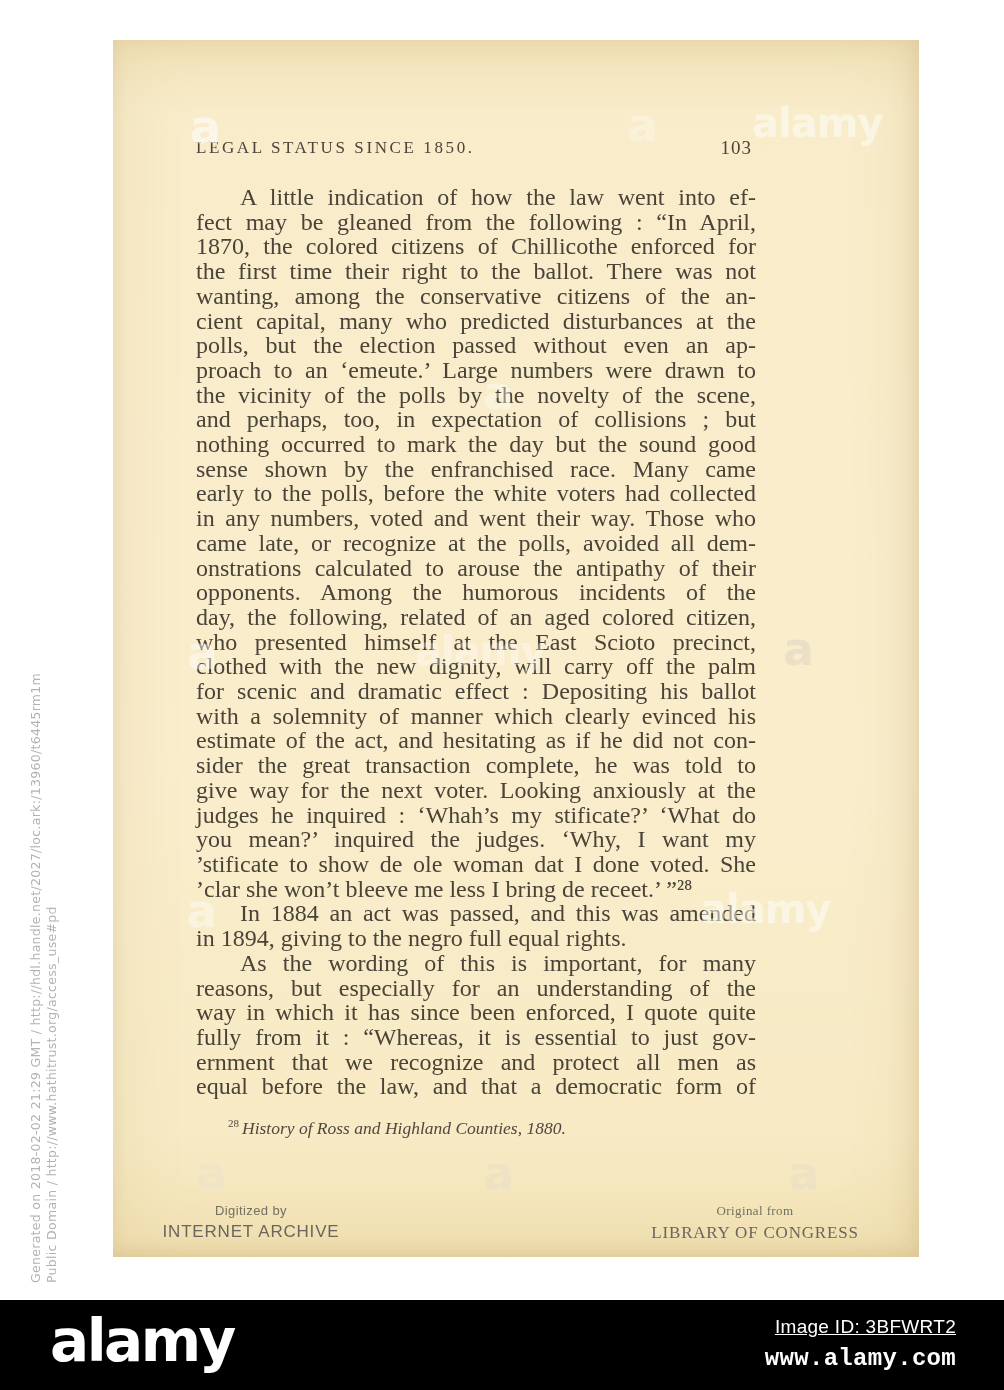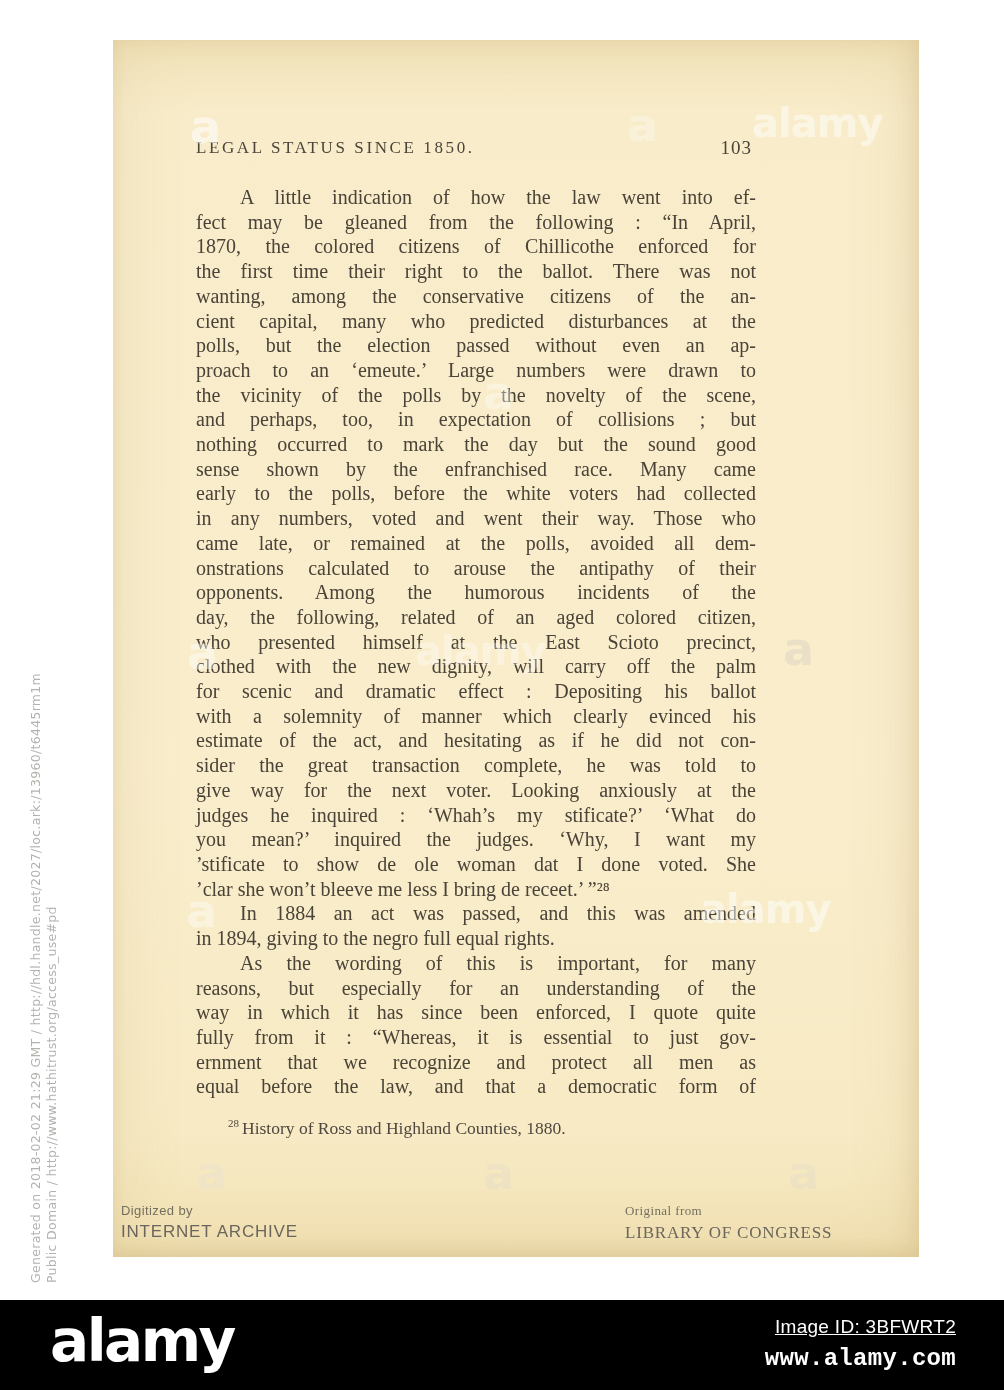--- a/index.html
+++ b/index.html
@@ -27,34 +27,34 @@
     font-size:17px;letter-spacing:2.6px;
   }
   .page-num{
     position:absolute;right:4px;top:-1px;
     font-family:"Liberation Serif","DejaVu Serif",serif;
     font-size:19px;letter-spacing:1px;
   }
   .body-text{
     position:absolute;left:83px;top:145px;width:560px;
     font-family:"Liberation Serif","DejaVu Serif",serif;
-    font-size:20px;line-height:24.7px;color:#4a4338;
+    font-size:24px;line-height:24.7px;color:#4a4338;
   }
   .line{text-align:justify;text-align-last:justify;}
   .line.lastline{text-align-last:left;}
   .line.indent{text-indent:44px;}
   .footnote{
     position:absolute;left:83px;top:1077px;width:560px;
     font-family:"Liberation Serif","DejaVu Serif",serif;
     font-size:17.5px;color:#4f4840;padding-left:32px;box-sizing:border-box;
   }
   .fn-marker{font-size:11px;vertical-align:super;margin-right:3px;}
-  .fn-text{}
+  .fn-text{font-style:italic;}
   .scan-footer-left,.scan-footer-right{
-    position:absolute;top:1163px;width:260px;color:#6b665d;
+    position:absolute;top:1163px;width:260px;text-align:center;color:#6b665d;
   }
   .scan-footer-left{left:8px;}
   .scan-footer-right{left:512px;font-family:Liberation Serif, serif;}
   .ff-small{font-size:13px;letter-spacing:.4px;margin-bottom:4px;color:#74705f;}
   .ff-main{font-size:17px;letter-spacing:.8px;}
 
   
   .side-text{
     position:absolute;left:28px;top:1283px;width:800px;
     transform:rotate(-90deg);transform-origin:0 0;
@@ -105,21 +105,21 @@
       <div class="line">wanting, among the conservative citizens of the an-</div>
       <div class="line">cient capital, many who predicted disturbances at the</div>
       <div class="line">polls, but the election passed without even an ap-</div>
       <div class="line">proach to an ‘emeute.’ Large numbers were drawn to</div>
       <div class="line">the vicinity of the polls by the novelty of the scene,</div>
       <div class="line">and perhaps, too, in expectation of collisions ; but</div>
       <div class="line">nothing occurred to mark the day but the sound good</div>
       <div class="line">sense shown by the enfranchised race. Many came</div>
       <div class="line">early to the polls, before the white voters had collected</div>
       <div class="line">in any numbers, voted and went their way. Those who</div>
-      <div class="line">came late, or remained at the polls, avoided all dem-</div>
+      <div class="line">came late, or recognize at the polls, avoided all dem-</div>
       <div class="line">onstrations calculated to arouse the antipathy of their</div>
       <div class="line">opponents. Among the humorous incidents of the</div>
       <div class="line">day, the following, related of an aged colored citizen,</div>
       <div class="line">who presented himself at the East Scioto precinct,</div>
       <div class="line">clothed with the new dignity, will carry off the palm</div>
       <div class="line">for scenic and dramatic effect : Depositing his ballot</div>
       <div class="line">with a solemnity of manner which clearly evinced his</div>
       <div class="line">estimate of the act, and hesitating as if he did not con-</div>
       <div class="line">sider the great transaction complete, he was told to</div>
       <div class="line">give way for the next voter. Looking anxiously at the</div>

